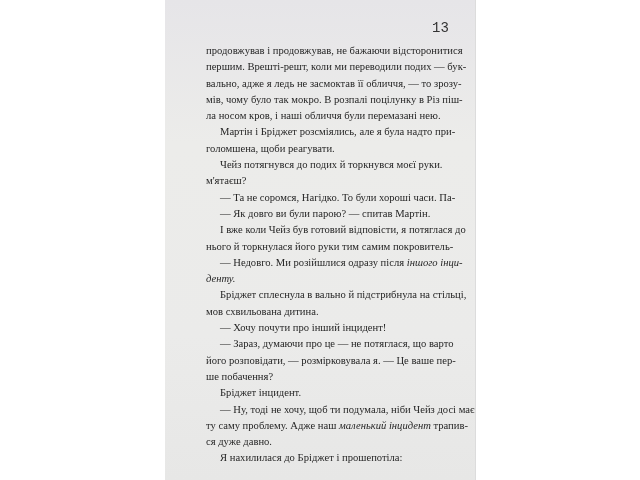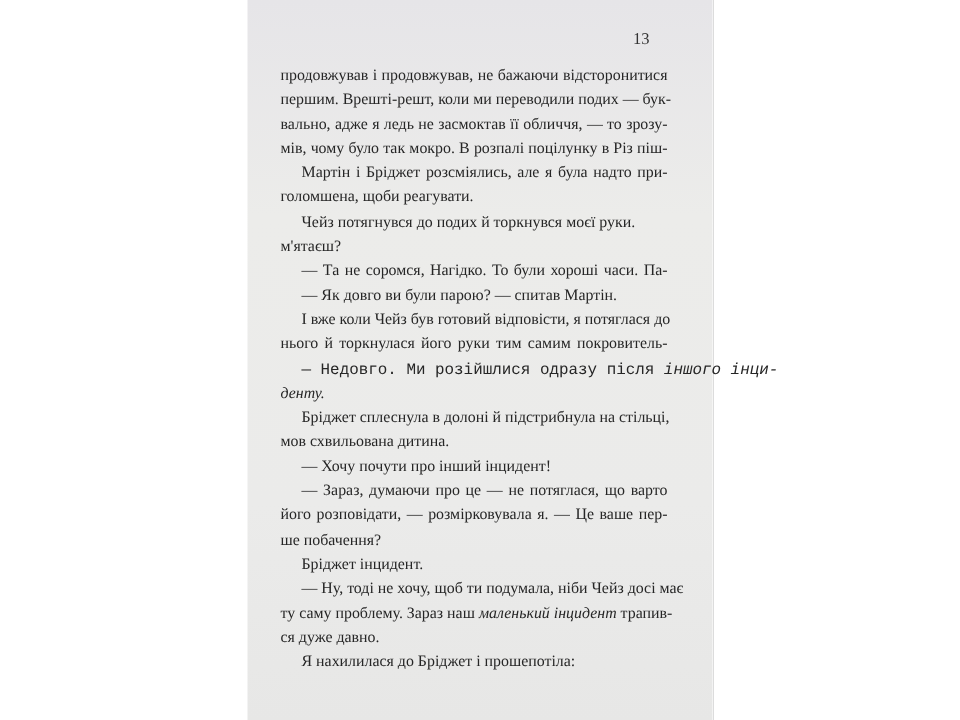--- a/index.html
+++ b/index.html
@@ -6,56 +6,57 @@
   body {
     width:640px; height:480px; background:#ffffff; position:relative; overflow:hidden;
     font-family:"DejaVu Serif", serif;
   }
   .page {
     position:absolute; left:165px; top:0; width:310px; height:480px;
     background:linear-gradient(180deg,#e6e5e8 0%,#ececea 30%,#ebebea 70%,#e7e7e6 100%);
     box-shadow: 1px 0 0 #dcdcdc;
   }
   .page-number {
-    position:absolute; left:422px; top:20px; font-size:11px; color:#333;
-    font-family:Liberation Serif, serif;
+    position:absolute; left:432px; top:20px; font-size:14px; color:#333;
+    font-family:Liberation Mono, monospace;
   }
   .text {
     position:absolute; left:187px; top:43px; width:258px;
     font-family:"Liberation Serif", serif; font-size:10.6px; line-height:16.3px; color:#262626;
     text-align:justify;
   }
-  .line { display:block; white-space:nowrap; text-align-last:justify; }
+  .line { display:block; white-space:nowrap; text-align-last:justify;margin-left:19px; }
   .line.last { text-align-last:left; }
   .i { font-style:italic; }
 </style>
 </head>
 <body>
 
 <div class="page"></div>
 <div class="page-number">13</div>
 <div class="text" id="body-text">
     <span class="line"><span>продовжував і продовжував, не бажаючи відсторонитися</span></span>
     <span class="line"><span>першим. Врешті-решт, коли ми переводили подих — бук-</span></span>
     <span class="line"><span>вально, адже я ледь не засмоктав її обличчя, — то зрозу-</span></span>
     <span class="line"><span>мів, чому було так мокро. В розпалі поцілунку в Різ піш-</span></span>
+    <span class="line last"><span>ла носом кров, і наші обличчя були перемазані нею.</span></span>
     <span class="line" style="padding-left: 14px;"><span>Мартін і Бріджет розсміялись, але я була надто при-</span></span>
     <span class="line last"><span>голомшена, щоби реагувати.</span></span>
     <span class="line last" style="padding-left: 14px;"><span>Чейз потягнувся до подих й торкнувся моєї руки.</span></span>
     <span class="line last"><span>м'ятаєш?</span></span>
     <span class="line" style="padding-left: 14px;"><span>— Та не соромся, Нагідко. То були хороші часи. Па-</span></span>
     <span class="line last" style="padding-left: 14px;"><span>— Як довго ви були парою? — спитав Мартін.</span></span>
     <span class="line" style="padding-left: 14px;"><span>І вже коли Чейз був готовий відповісти, я потяглася до</span></span>
     <span class="line"><span>нього й торкнулася його руки тим самим покровитель-</span></span>
-    <span class="line" style="padding-left: 14px; font-family: Liberation Mono, monospace;"><span>— Недовго. Ми розійшлися одразу після </span><span class="i">іншого інци-</span></span>
+    <span class="line" style="padding-left: 14px;"><span>— Недовго. Ми розійшлися одразу після </span><span class="i">іншого інци-</span></span>
     <span class="line last"><span></span><span class="i">денту.</span></span>
-    <span class="line" style="padding-left: 14px;"><span>Бріджет сплеснула в долоні й підстрибнула на стільці,</span></span>
+    <span class="line" style="padding-left: 14px;"><span>Бріджет сплеснула в вально й підстрибнула на стільці,</span></span>
     <span class="line last"><span>мов схвильована дитина.</span></span>
     <span class="line last" style="padding-left: 14px;"><span>— Хочу почути про інший інцидент!</span></span>
     <span class="line" style="padding-left: 14px;"><span>— Зараз, думаючи про це — не потяглася, що варто</span></span>
     <span class="line"><span>його розповідати, — розмірковувала я. — Це ваше пер-</span></span>
     <span class="line last"><span>ше побачення?</span></span>
     <span class="line last" style="padding-left: 14px;"><span>Бріджет інцидент.</span></span>
     <span class="line" style="padding-left: 14px;"><span>— Ну, тоді не хочу, щоб ти подумала, ніби Чейз досі має</span></span>
-    <span class="line"><span>ту саму проблему. Зараз наш </span><span class="i">маленький інцидент</span><span> трапив-</span></span>
+    <span class="line"><span>ту саму проблему. Адже наш </span><span class="i">маленький інцидент</span><span> трапив-</span></span>
     <span class="line last"><span>ся дуже давно.</span></span>
     <span class="line last" style="padding-left: 14px;"><span>Я нахилилася до Бріджет і прошепотіла:</span></span>
   </div>
 
 </body></html>

